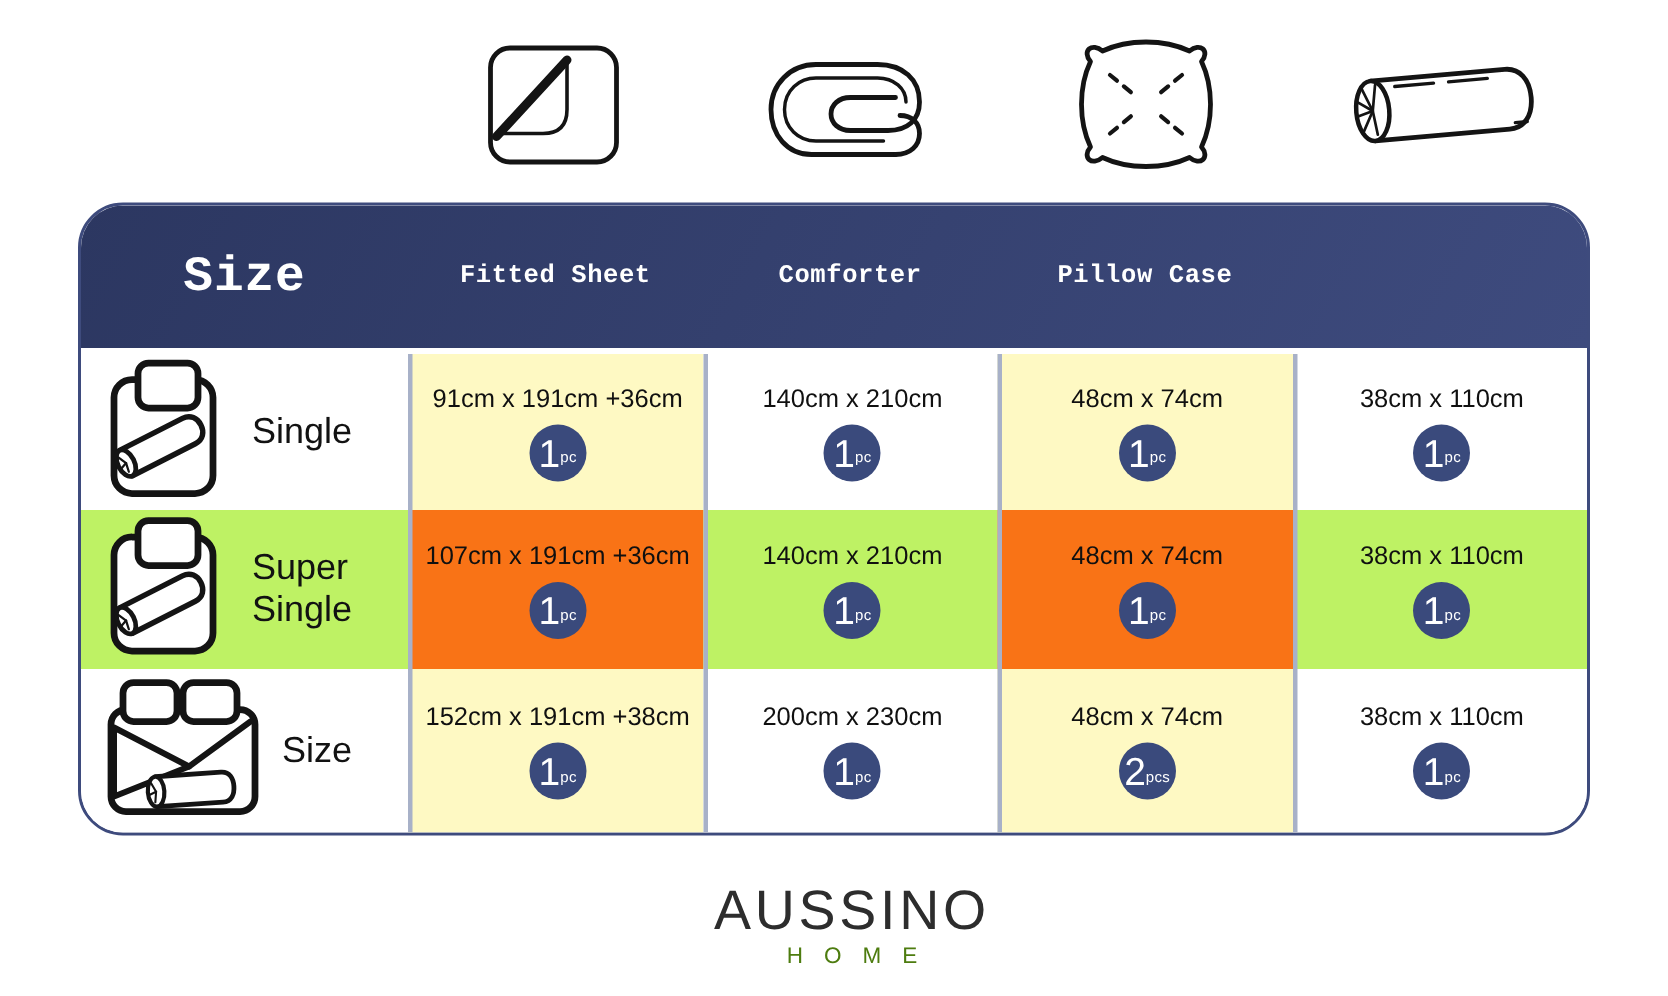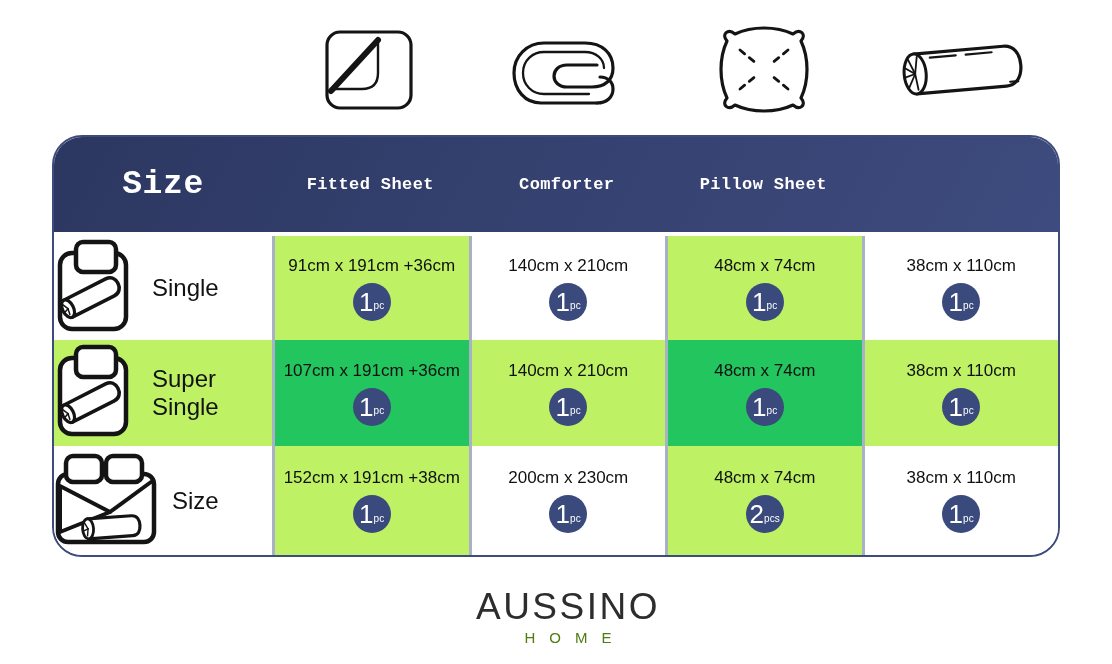--- a/index.html
+++ b/index.html
@@ -34,24 +34,24 @@
   .th-size{font-size:33px;letter-spacing:.6px;}
   .tbody{
     display:grid;grid-template-columns:218px 1fr 1fr 1fr 1fr;
     grid-template-rows:104px 106px 109px;
   }
   .cell{
     display:flex;flex-direction:column;align-items:center;justify-content:center;
     gap:7px;background:#ffffff;
   }
   .cell.sep{border-left:3px solid #a8b1c8;}
-  .col-tint{background:#bef264;}
+  .col-tint{background:#fef9c3;}
   .row-tint{background:#bef264;}
-  .row-tint.col-tint{background:#22c55e;text-align:center;}
-  .size-cell{flex-direction:row;justify-content:flex-start;gap:14px;}
+  .row-tint.col-tint{background:#f97316;text-align:center;}
+  .size-cell{flex-direction:row;justify-content:flex-start;padding-left:16px;gap:14px;}
   .size-label{font-size:24px;color:#121212;line-height:1.15;max-width:96px;}
   .dims{font-size:17px;color:#101010;white-space:nowrap;}
   .badge{
     width:38px;height:38px;border-radius:50%;background:#3a4a7c;color:#ffffff;
     display:flex;align-items:center;justify-content:center;
   }
   .badge .qty{font-size:26px;font-weight:500;line-height:1;}
   .badge .unit{font-size:10px;margin-top:8px;letter-spacing:.2px;}
 
   
@@ -111,21 +111,21 @@
       </g>
     </svg>
   </span>
 </div>
 
 <div class="table-wrap">
   <div class="thead">
     <div class="th th-size">Size</div>
     <div class="th">Fitted Sheet</div>
     <div class="th">Comforter</div>
-    <div class="th">Pillow Sheet</div>
+    <div class="th">Pillow Case</div>
   </div>
 
   <div class="tbody">
 
     <div class="cell size-cell">
       <span>
         <svg width="84" height="94" viewBox="0 0 84 94">
           <rect class="inkf" x="6" y="14" width="66" height="76" rx="12" stroke-width="4.5"></rect>
           <rect class="inkf" x="22" y="3" width="40" height="30" rx="7" stroke-width="4.5"></rect>
           <g transform="translate(39 57) rotate(-27)">

